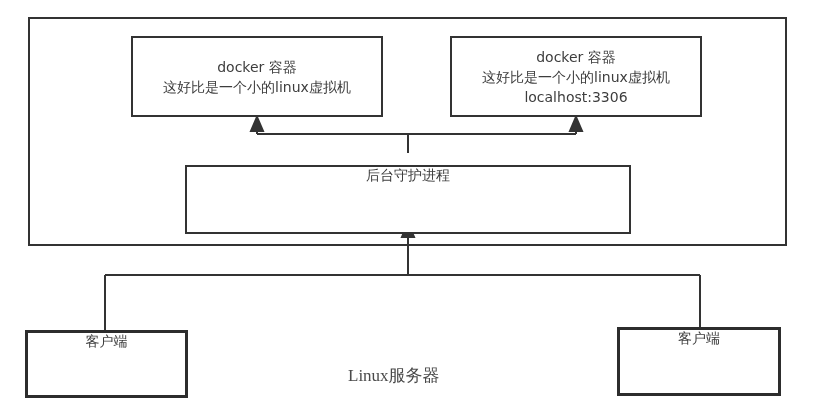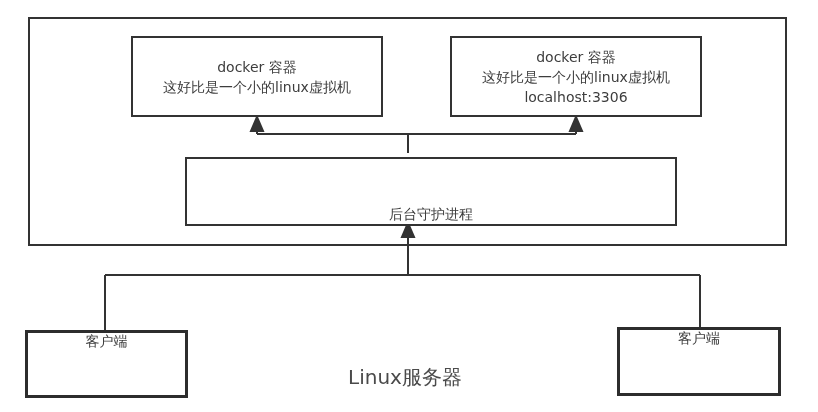--- a/index.html
+++ b/index.html
@@ -47,46 +47,47 @@
     justify-content: center;
     align-items: center;
     text-align: center;
     font-size: 14px;
     line-height: 20px;
   }
   .docker-box-1 { left: 131px; top: 36px; }
   .docker-box-2 { left: 450px; top: 36px; }
   .daemon-box {
     left: 185px;
-    top: 157px;
-    width: 492px;
+    top: 165px;
+    width: 446px;
     height: 69px;
     display: flex;
     justify-content: center;
-    align-items: flex-end;
+    align-items: flex-start;
     font-size: 14px;
   }
   .client-box {
     border-width: 3px;
     border-color: #2d2d2d;
     display: flex;
     justify-content: center;
     align-items: flex-start;
     font-size: 14px;
   }
   .client-box-1 { left: 25px; top: 330px; width: 163px; height: 68px; }
   .client-box-2 { left: 617px; top: 327px; width: 164px; height: 69px; }
   .server-label {
     position: absolute;
     left: 348px;
     top: 364px;
-    font-size: 20px;
+    font-size: 17px;
     color: #4a4a4a;
     z-index: 2;
     white-space: nowrap;
+    font-family: Liberation Serif, serif;
   }
   .line-text { display: block; }
 </style>
 </head>
 <body>
 
 <div class="stage">
 
   <svg class="connector-layer" width="818" height="412" viewBox="0 0 818 412">
     <g stroke="#333333" stroke-width="2" fill="#333333">

